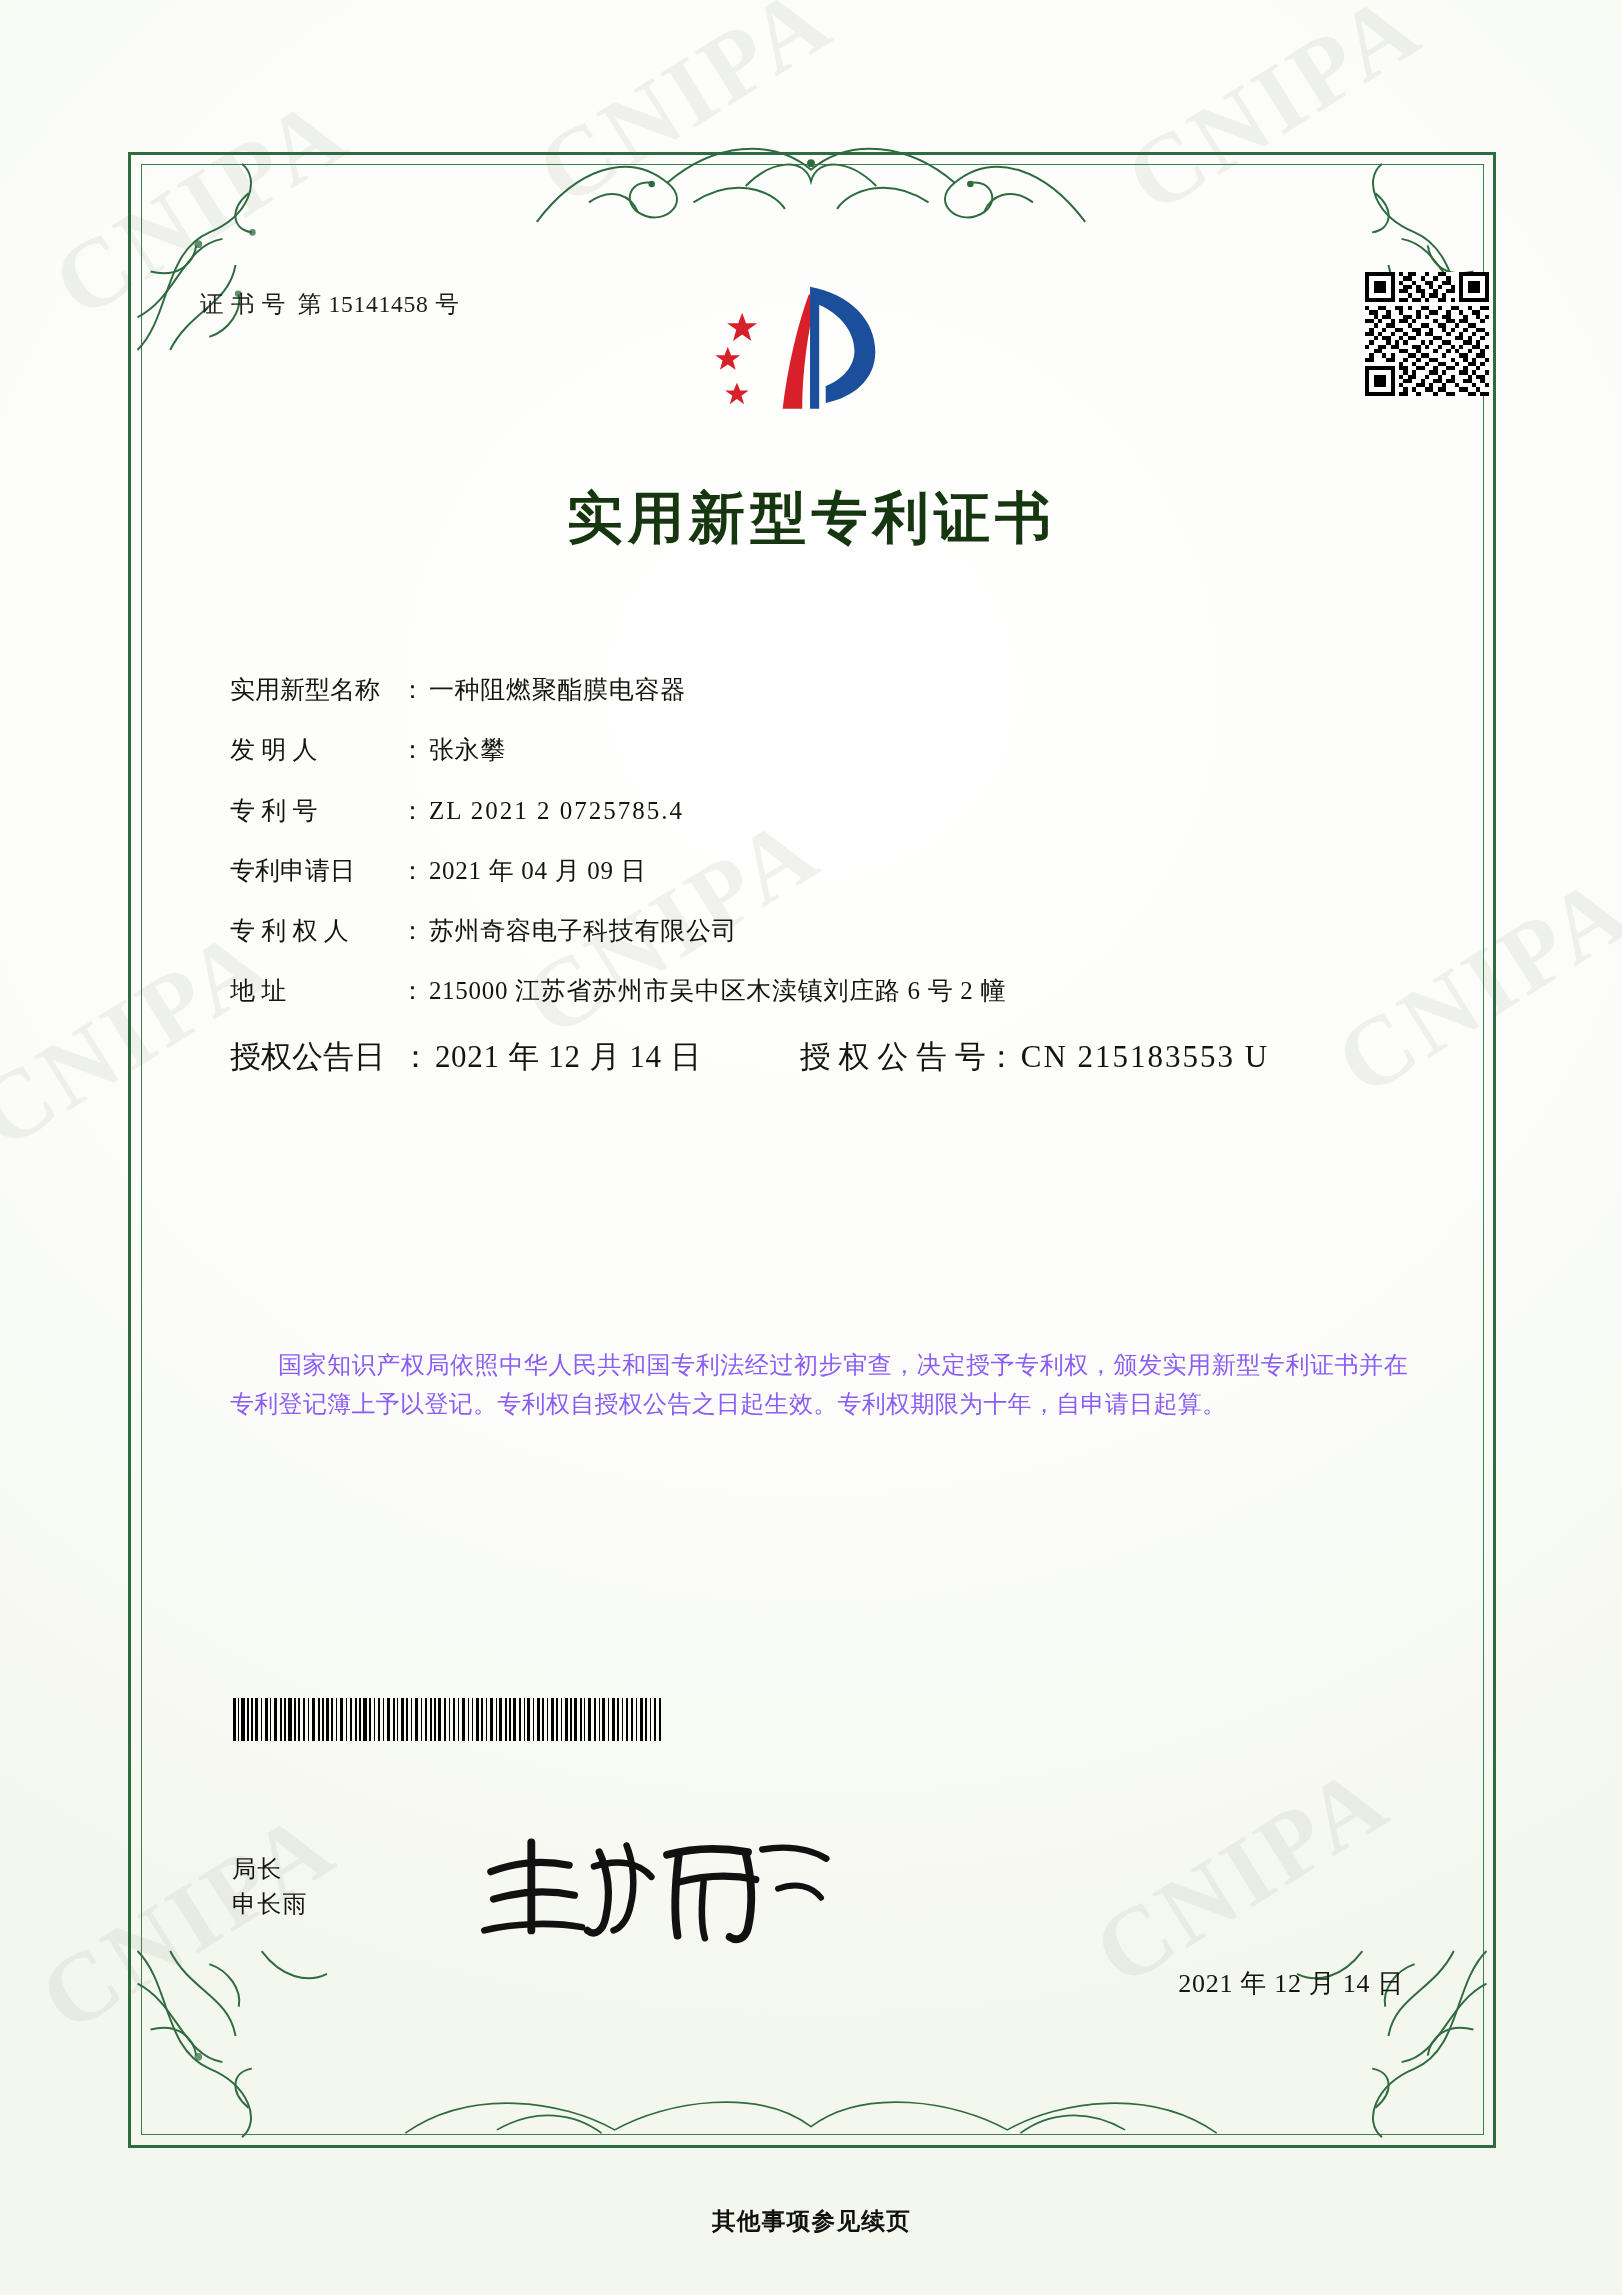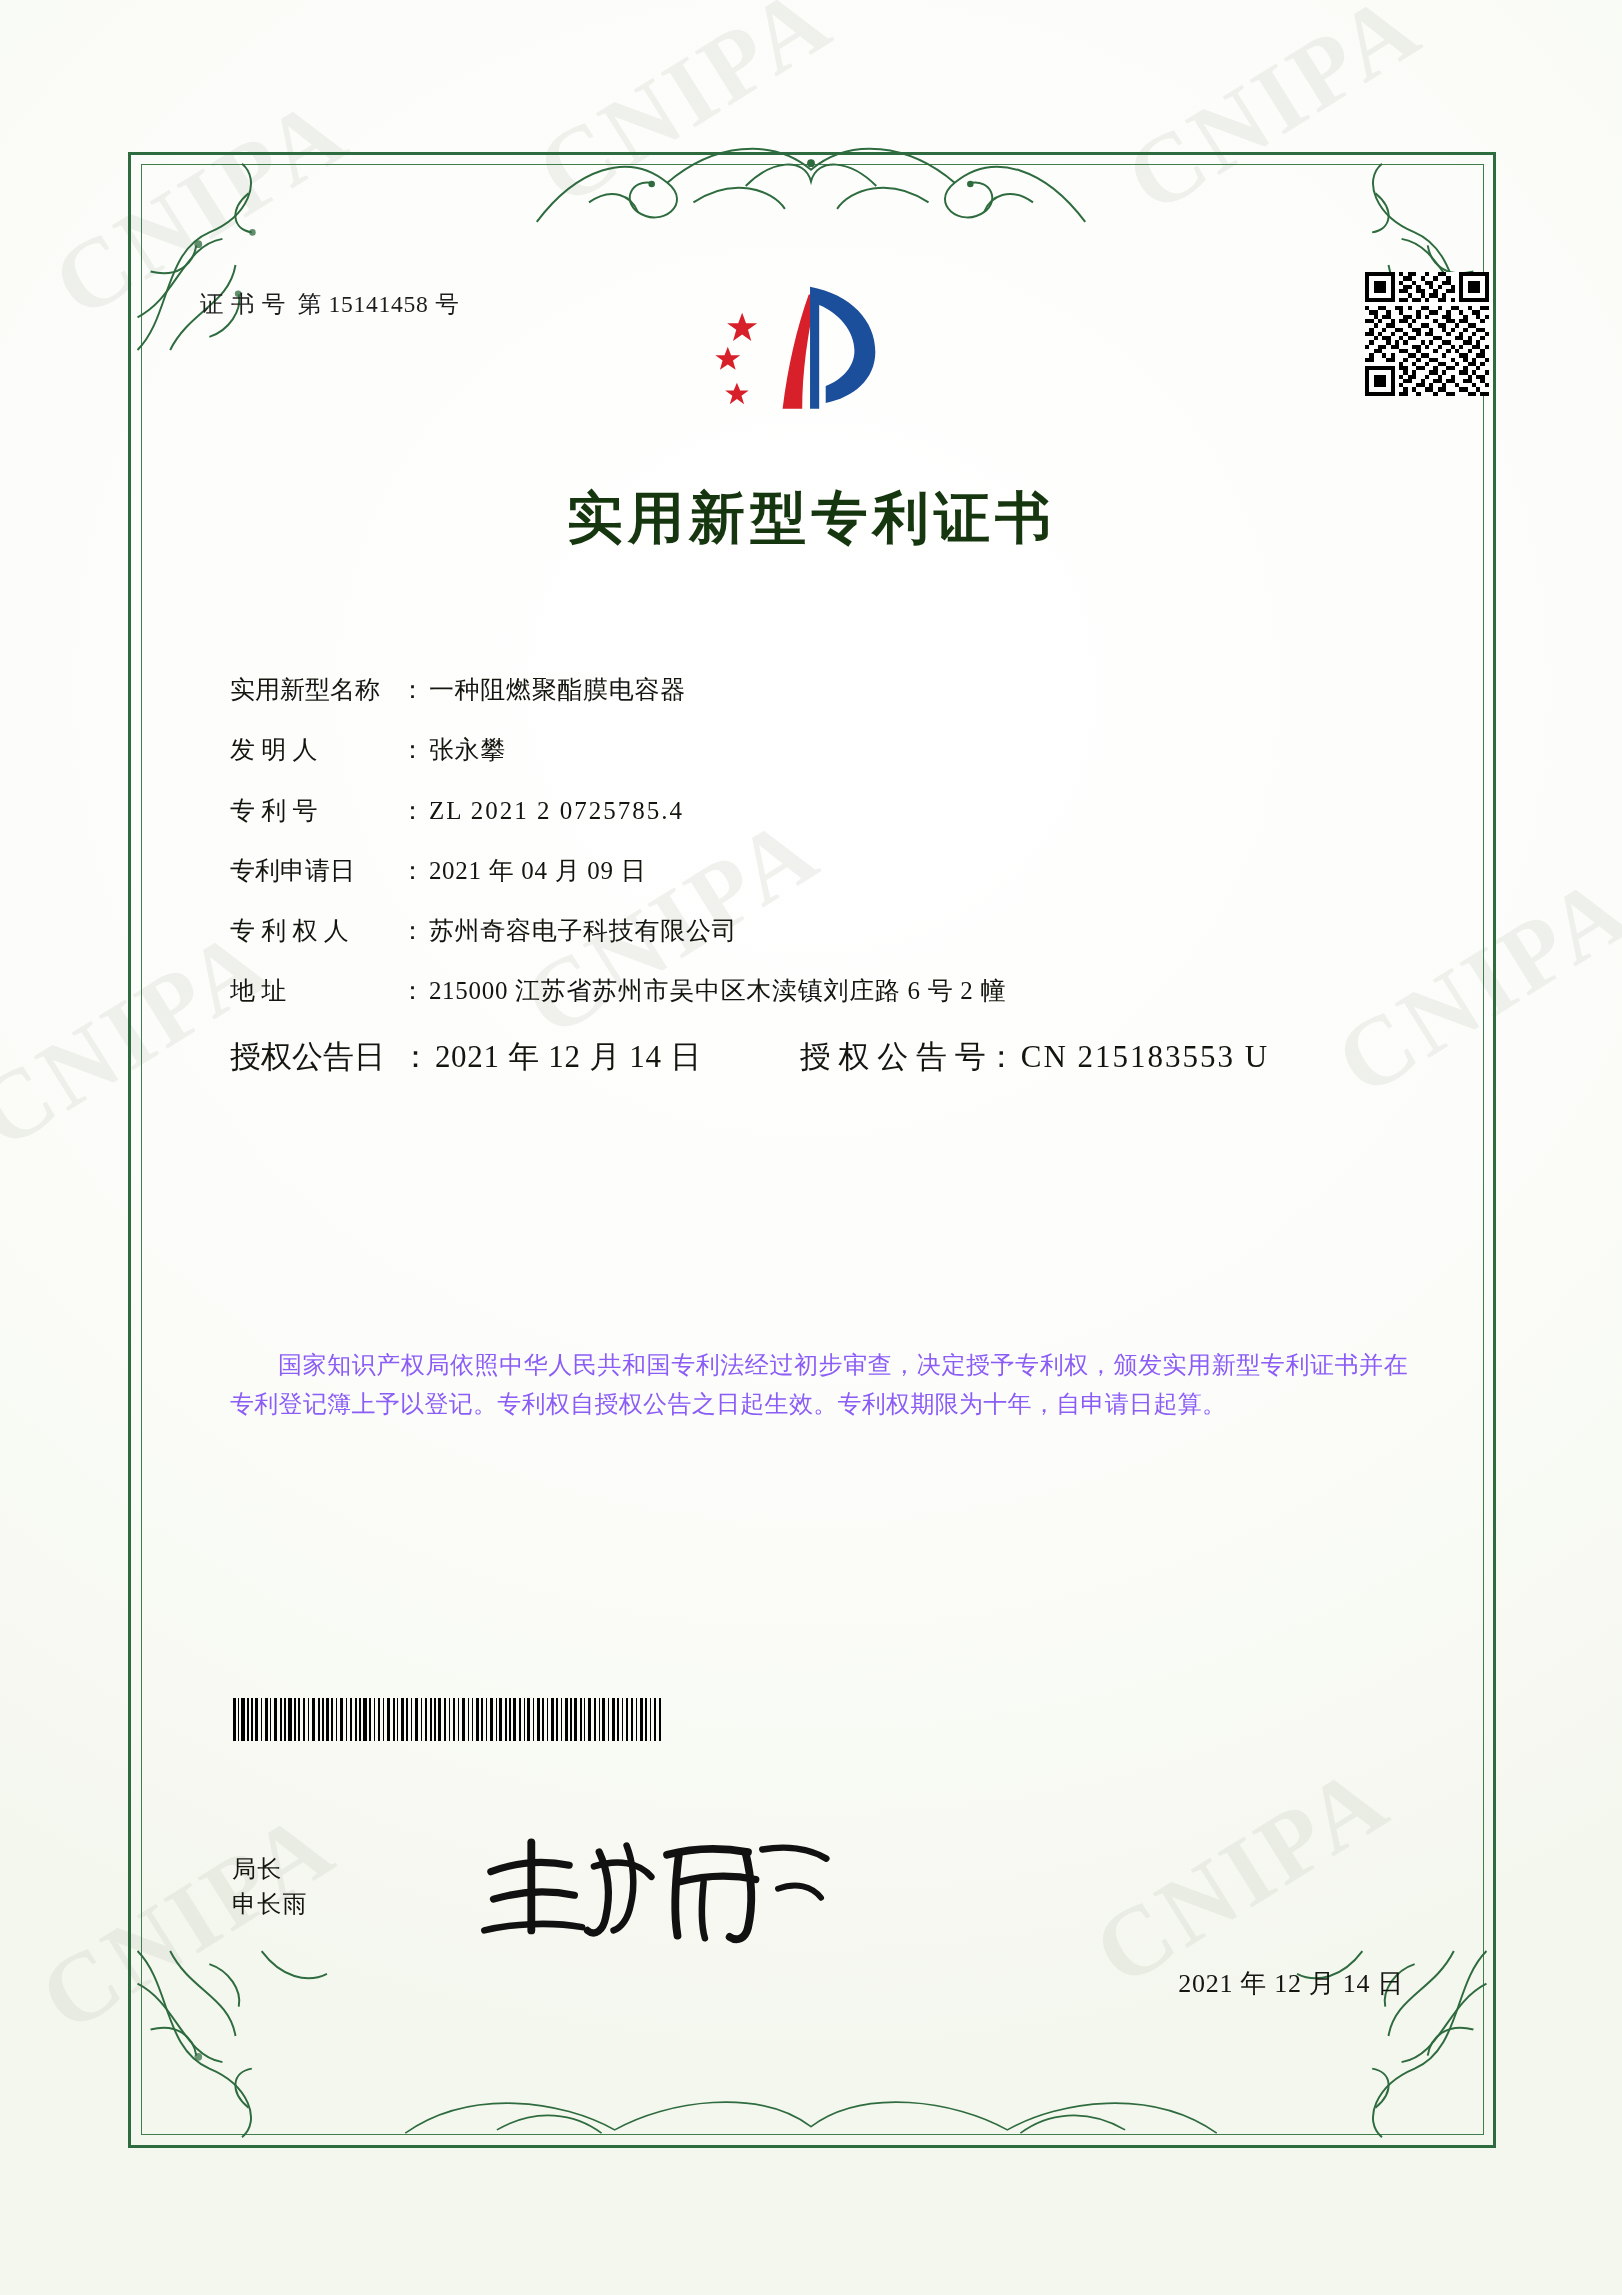--- a/index.html
+++ b/index.html
@@ -720,14 +720,15 @@
       <path d="M318 86 C356 76 398 74 436 82" stroke-width="11"></path>
       <path d="M420 40 C430 80 432 120 424 156 C420 172 408 178 396 170" stroke-width="12"></path>
       <path d="M356 86 C352 124 352 152 358 172" stroke-width="10"></path>
       <path d="M446 36 C482 30 518 34 544 50" stroke-width="10"></path>
       <path d="M470 96 C498 86 522 92 536 110" stroke-width="9"></path>
     </g>
   </svg>
 
   <div class="sig-date">2021 年 12 月 14 日</div>
 
+  <div class="footer-note">其他事项参见续页</div>
 </div>
 
 
 </body></html>

